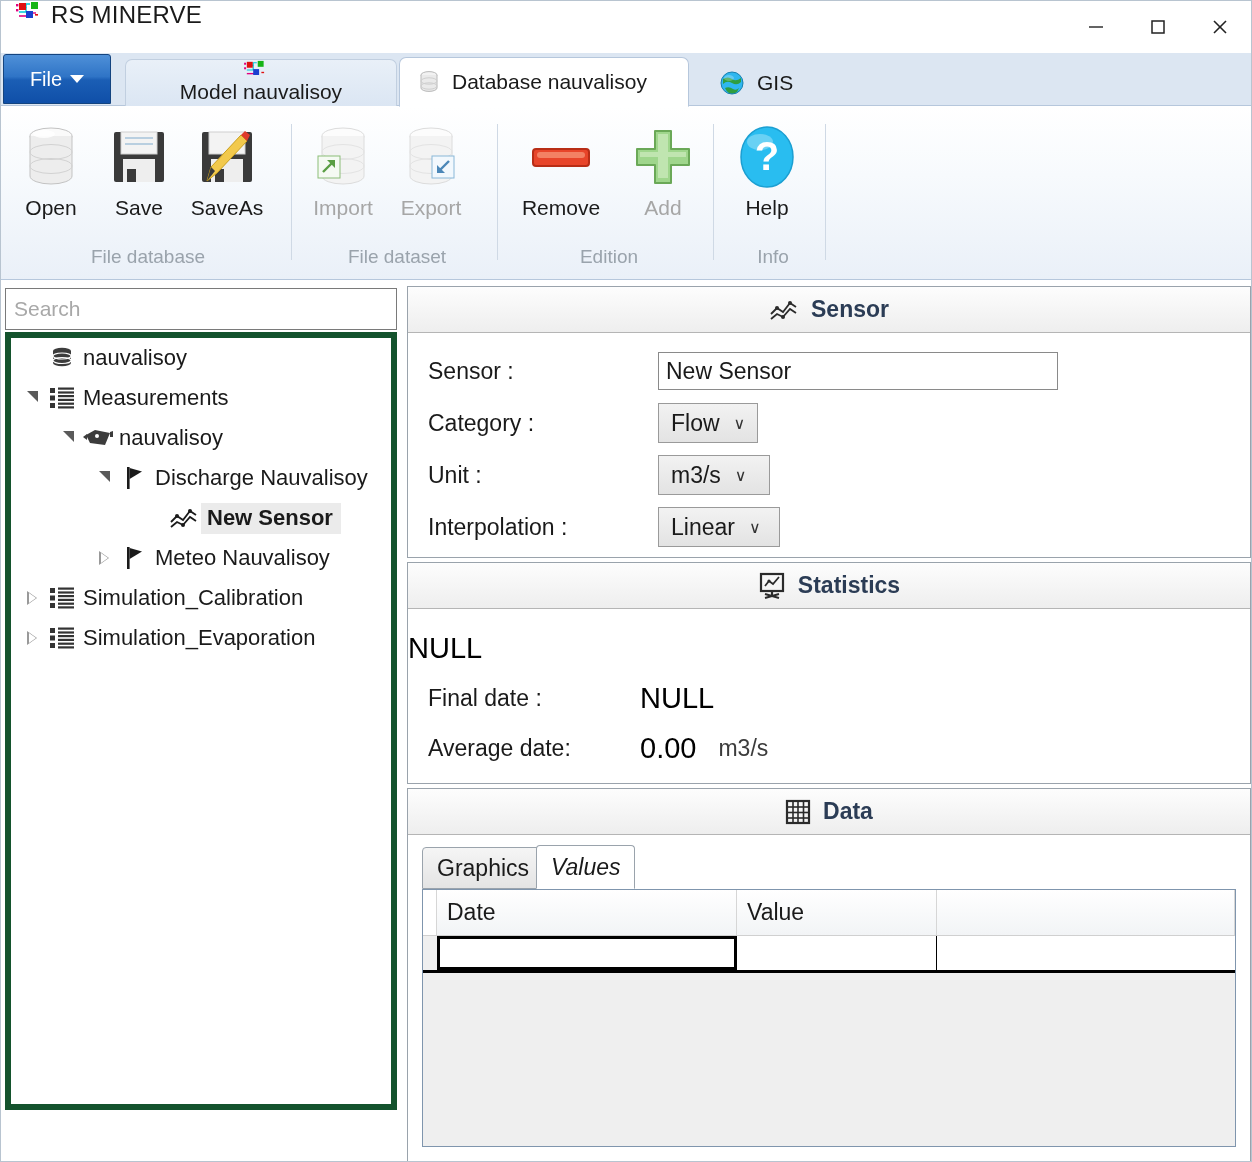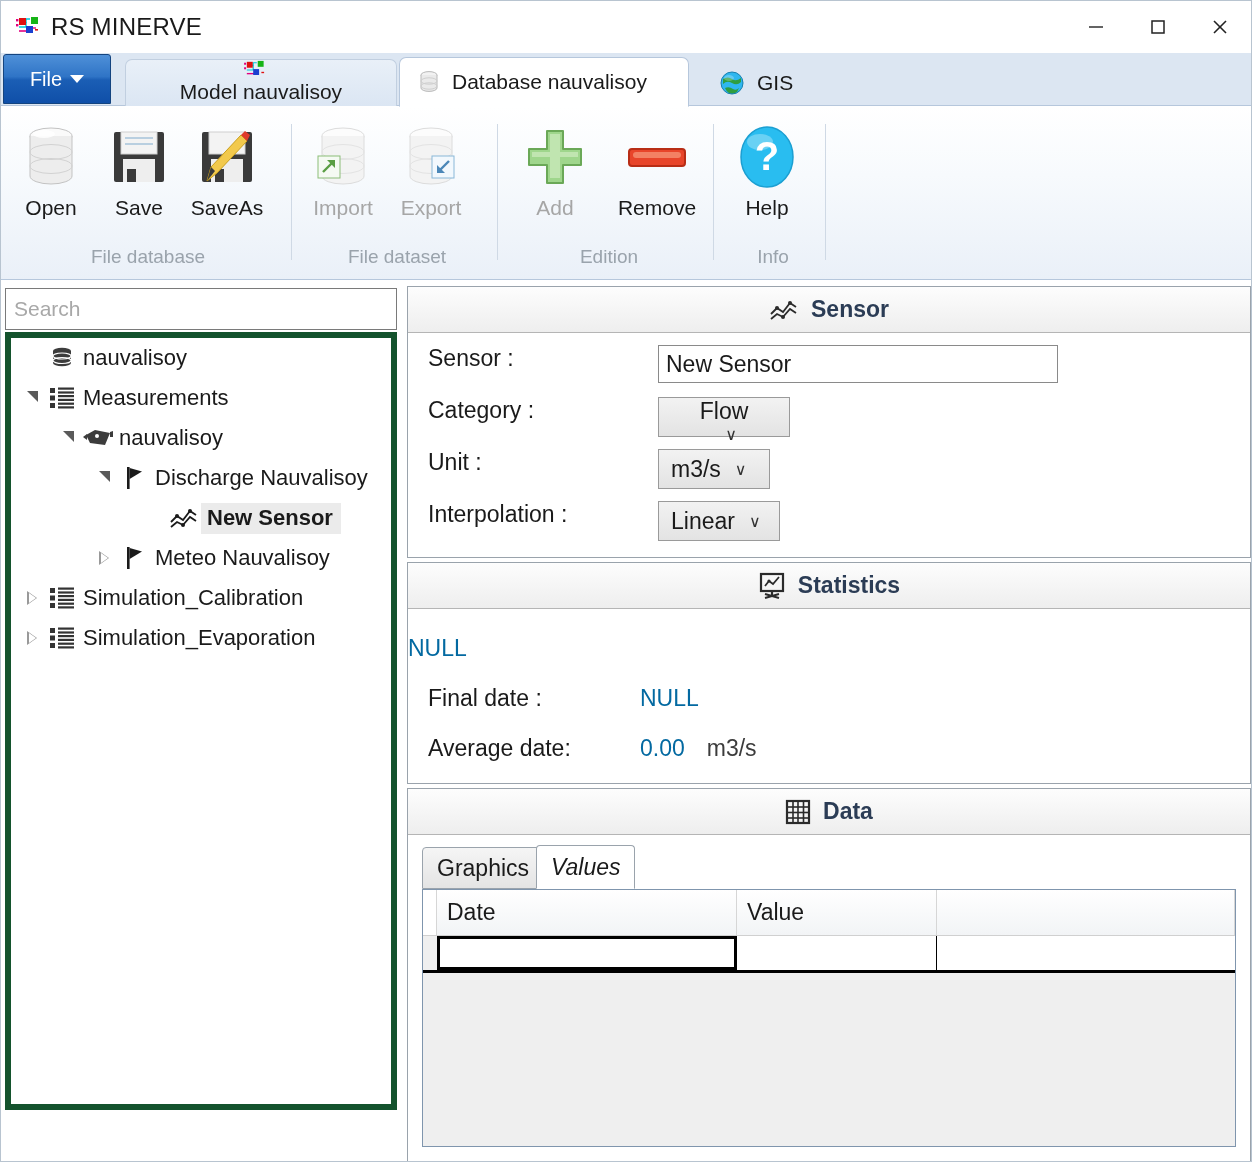--- a/index.html
+++ b/index.html
@@ -15,21 +15,21 @@
     background: #ffffff;
     border: 1px solid #b8c4d0;
     overflow: hidden;
   }
 
   
   .titlebar {
     position: absolute; left: 0; top: 0;
     width: 1250px; height: 52px;
     background: #ffffff;
-    display: flex; align-items: center;
+    display: flex; 
   }
   .title-logo { margin-left: 14px; width: 26px; height: 22px; position: relative; }
   .title-text {
     margin-left: 10px;
     font-size: 24px; color: #1a1a1a; letter-spacing: 0.2px;
   }
   .win-btns {
     margin-left: auto; display: flex; height: 52px;
   }
   .win-btn {
@@ -185,42 +185,42 @@
   .card { border: 1px solid #9aa3ac; background: #ffffff; }
   .card-hdr {
     height: 46px;
     background: linear-gradient(to bottom,#fdfdfd,#eeeeee);
     border-bottom: 1px solid #b5b5b5;
     display: flex; align-items: center; justify-content: center;
     font-size: 23px; font-weight: bold; color: #2b3c55;
   }
   .card-hdr .hico { margin-right: 12px; display: inline-flex; }
 
-  .form-row { display: flex; height: 52px; }
+  .form-row { display: flex; align-items: center; height: 52px; }
   .form-lbl { width: 250px; padding-left: 20px; font-size: 23px; color: #1a1a1a; }
   .txtinput {
     width: 400px; height: 38px;
     border: 1px solid #8a8a8a; background: #ffffff;
     display: flex; align-items: center; padding-left: 7px;
     font-size: 23px; color: #1a1a1a;
   }
   .combo {
     height: 40px;
     background: linear-gradient(to bottom,#f2f2f2,#e3e3e3);
     border: 1px solid #9a9a9a;
     display: inline-flex; align-items: center;
     padding: 0 12px 0 12px;
     font-size: 23px; color: #1a1a1a;
   }
   .combo .cv { }
   .combo .cchev { margin-left: 14px; font-size: 16px; color: #333; }
 
   .stat-row { display: flex; align-items: center; height: 50px; }
   .stat-lbl { width: 232px; padding-left: 20px; font-size: 23px; color: #1a1a1a; }
-  .stat-val { font-size: 23px; color: #0369a1; }
+  .stat-val { font-size: 29px; color: #000000; }
   .stat-unit { margin-left: 22px; font-size: 23px; color: #3c3c3c; }
 
   
   .dtabs { position: relative; height: 44px; margin: 10px 0 0 14px; }
   .dtab {
     position: absolute; top: 0; height: 44px;
     display: flex; align-items: center; padding: 0 14px;
     font-size: 23px; color: #1a1a1a;
     border: 1px solid #9aa3ac; border-radius: 4px 4px 0 0;
   }
@@ -415,37 +415,37 @@
           </span>
           <span class="lbl">Export</span>
         </div>
       </div>
       <div class="gname">File dataset</div>
     </div>
     <div class="rsep" style="left:496px;"></div>
 
     <div class="rgroup" style="left:506px; width:204px;">
       <div class="items">
+        <div class="ritem" style="width:108px;">
+          <span class="glyph">
+            <svg width="66" height="64" viewBox="0 0 66 64">
+              <rect x="5" y="24" width="56" height="17" rx="3" fill="#e8452a" stroke="#b82d16" stroke-width="2"></rect>
+              <rect x="9" y="27" width="48" height="6" rx="3" fill="#f58c6f" opacity="0.85"></rect>
+            </svg>
+          </span>
+          <span class="lbl">Remove</span>
+        </div>
         <div class="ritem disabled" style="width:96px;">
           <span class="glyph">
             <svg width="64" height="64" viewBox="0 0 64 64">
               <path d="M24 6 h16 v18 h18 v16 h-18 v18 h-16 v-18 h-18 v-16 h18 z" fill="#9fd68c" stroke="#6aa857" stroke-width="2" stroke-linejoin="round"></path>
               <path d="M27 9 h10 v18 h18 v5 h-18 v21 h-10 v-21 h-18 v-5 h18 z" fill="#cbeabc" opacity="0.75"></path>
             </svg>
           </span>
           <span class="lbl">Add</span>
-        </div>
-        <div class="ritem" style="width:108px;">
-          <span class="glyph">
-            <svg width="66" height="64" viewBox="0 0 66 64">
-              <rect x="5" y="24" width="56" height="17" rx="3" fill="#e8452a" stroke="#b82d16" stroke-width="2"></rect>
-              <rect x="9" y="27" width="48" height="6" rx="3" fill="#f58c6f" opacity="0.85"></rect>
-            </svg>
-          </span>
-          <span class="lbl">Remove</span>
         </div>
       </div>
       <div class="gname">Edition</div>
     </div>
     <div class="rsep" style="left:712px;"></div>
 
     <div class="rgroup" style="left:722px; width:100px;">
       <div class="items">
         <div class="ritem">
           <span class="glyph">
@@ -623,21 +623,21 @@
       <div style="padding-top:12px;">
         <div class="form-row">
           <div class="form-lbl">Sensor :</div>
           <div class="txtinput">
             <span>New Sensor</span>
           </div>
         </div>
 
         <div class="form-row">
           <div class="form-lbl">Category :</div>
-          <div class="combo" style="width:132px;flex-direction:column;">
+          <div class="combo" style="width:100px;">
             <span class="cv">Flow</span>
             <span class="cchev">∨</span>
           </div>
         </div>
 
         <div class="form-row">
           <div class="form-lbl">Unit :</div>
           <div class="combo" style="width:112px;">
             <span class="cv">m3/s</span>
             <span class="cchev">∨</span>

